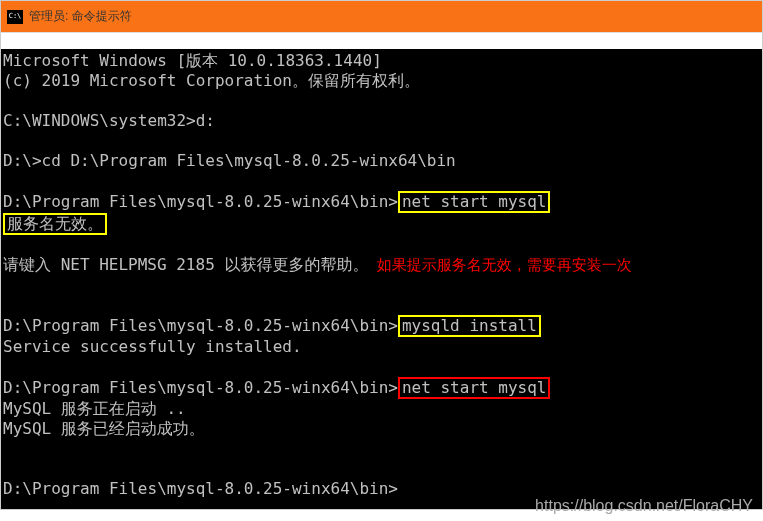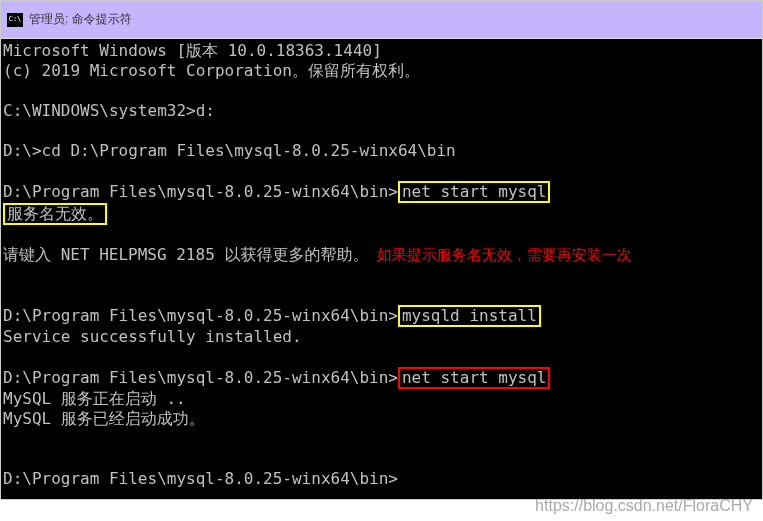--- a/index.html
+++ b/index.html
@@ -13,22 +13,22 @@
       background: #fff;
       font-family: "NSimSun", "SimSun", "Consolas", monospace;
       overflow: hidden;
       position: relative;
     }
     .window {
       width: 763px;
       border: 1px solid #ccc;
     }
     .titlebar {
-      height: 38px;
-      background: #c4b5fd;
+      height: 32px;
+      background: #f97316;
       border-bottom: 1px solid #ddd;
       display: flex;
       align-items: center;
       padding: 0 6px;
       gap: 6px;
     }
     .titlebar-icon {
       width: 16px;
       height: 14px;
       background: #000;
@@ -52,20 +52,21 @@
     .terminal {
       background: #000;
       color: #c0c0c0;
       font-size: 16px;
       line-height: 20px;
       padding: 2px 0 2px 2px;
       white-space: pre;
       font-family: "NSimSun", "SimSun", "Consolas", monospace;
       min-height: 460px;
       letter-spacing: 0;
+      margin-top: 16px;
     }
     .hl-yellow {
       border: 2px solid #ffff00;
       padding: 0 2px;
       display: inline-block;
       line-height: 18px;
     }
     .hl-red {
       border: 2px solid #ff0000;
       padding: 0 2px;

